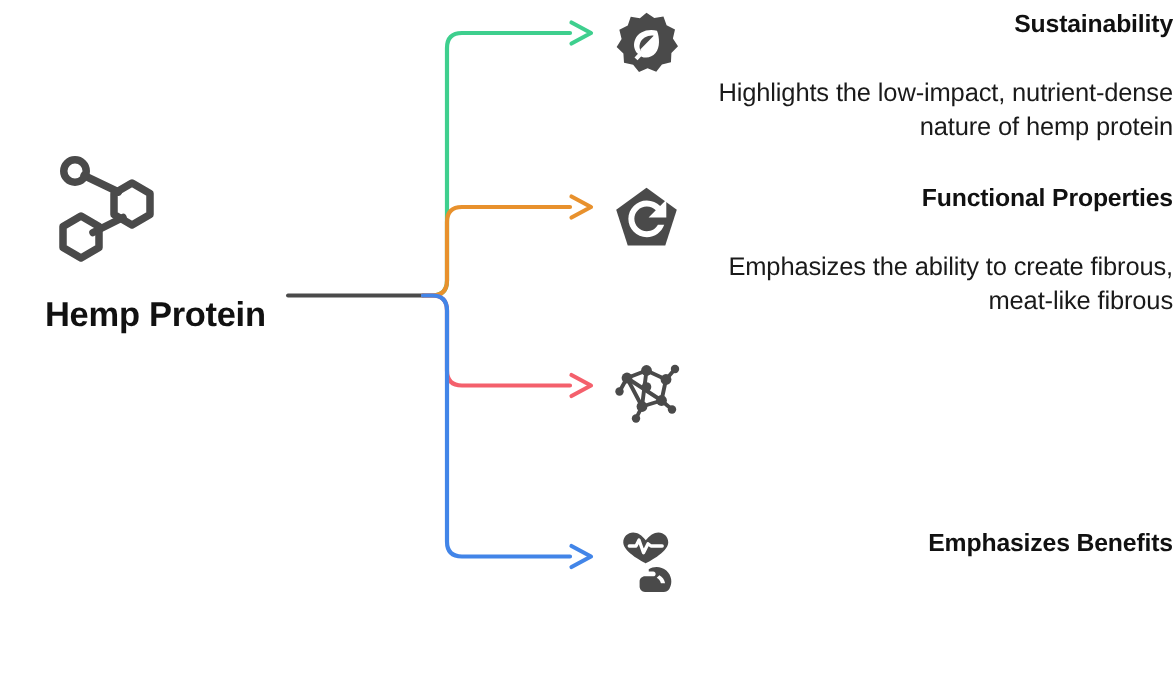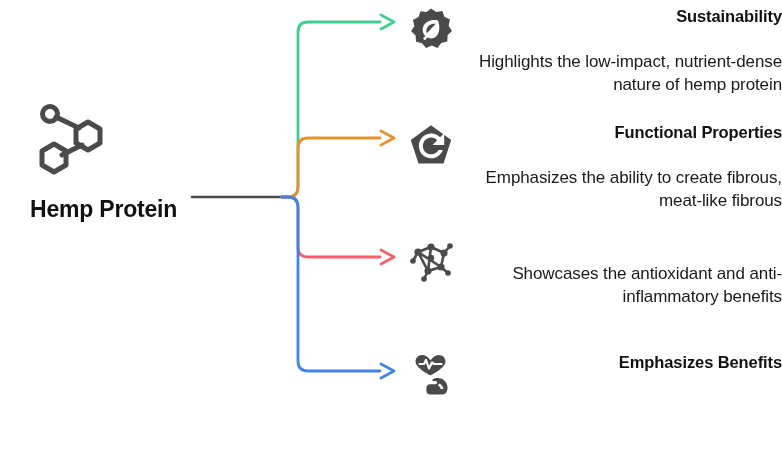--- a/index.html
+++ b/index.html
@@ -183,21 +183,20 @@
         <circle cx="33" cy="29" r="3.6"></circle>
         <circle cx="20" cy="33" r="3.6"></circle>
         <circle cx="42" cy="8" r="2.8"></circle>
         <circle cx="5" cy="23" r="2.8"></circle>
         <circle cx="16" cy="41" r="2.8"></circle>
         <circle cx="40" cy="35" r="2.8"></circle>
       </g>
       <circle cx="23" cy="20" r="3.2" fill="#4a4a4a"></circle>
     </svg>
     <div class="branch-body">
-      <div class="branch-desc">Showcases the antioxidant and anti-inflammatory benefits</div>
     </div>
   </div>
 
   <div class="branch" style="top:352px;">
     <svg class="branch-icon" viewBox="0 0 46 46">
 
       <path fill="#4a4a4a" d="M22.5 23.5 C22.5 23.5 7.5 16.2 7.5 9.6
         C7.5 5.8 10.5 3.0 14.1 3.0 C17.1 3.0 19.9 4.8 22.5 8.2
         C25.1 4.8 27.9 3.0 30.9 3.0 C34.5 3.0 37.5 5.8 37.5 9.6
         C37.5 16.2 22.5 23.5 22.5 23.5 Z"></path>

